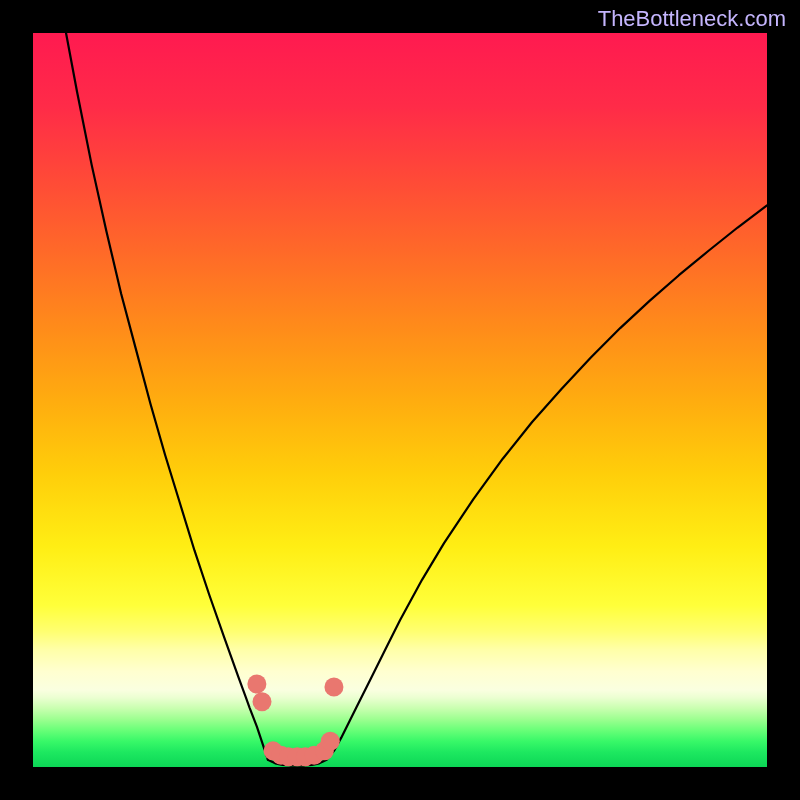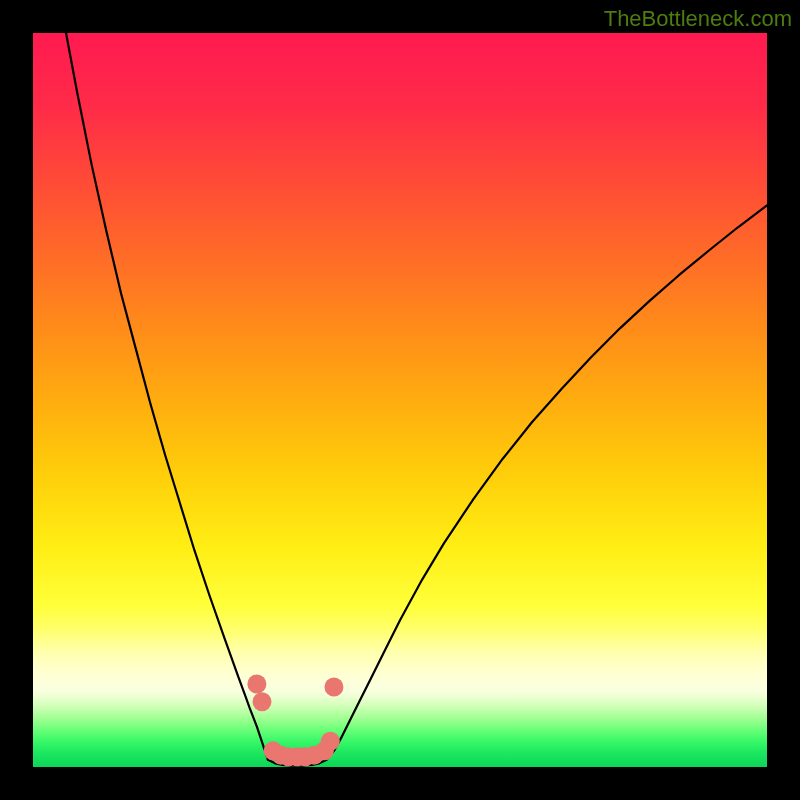--- a/index.html
+++ b/index.html
@@ -1,17 +1,17 @@
 <!DOCTYPE html>
 <html><head>
 <meta charset="utf-8">
 <style>
   * { margin: 0; padding: 0; box-sizing: border-box; }
   body { width: 800px; height: 800px; background: #000; position: relative; font-family: Arial, sans-serif; }
-  .watermark { position: absolute; top: 6px; right: 8px; color: #4d7c0f; font-size: 22px; font-weight: 500; z-index: 10; }
+  .watermark { position: absolute; top: 6px; right: 14px; color: #c4b5fd; font-size: 22px; font-weight: 500; z-index: 10; }
   .chart-container { position: absolute; left: 33px; top: 33px; width: 734px; height: 734px; }
   svg { display: block; }
 </style>
 </head>
 <body>
 
 <div class="watermark">TheBottleneck.com</div>
 
 <div class="chart-container">
   <svg id="chart-svg" width="734" height="734" viewBox="0 0 734 734">

